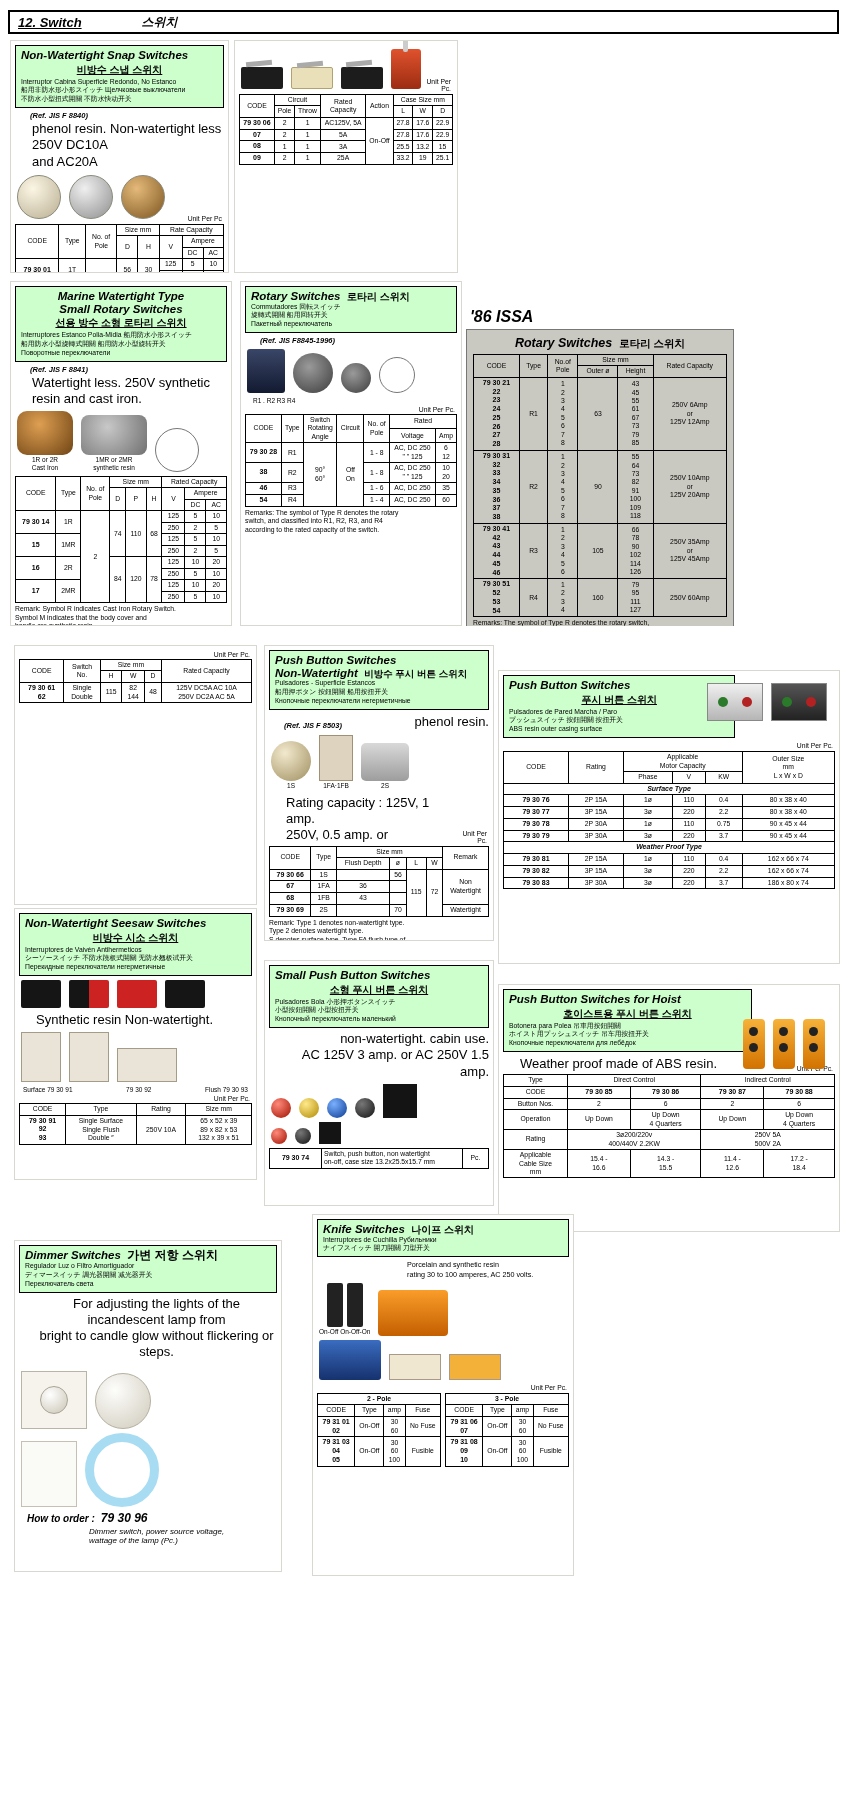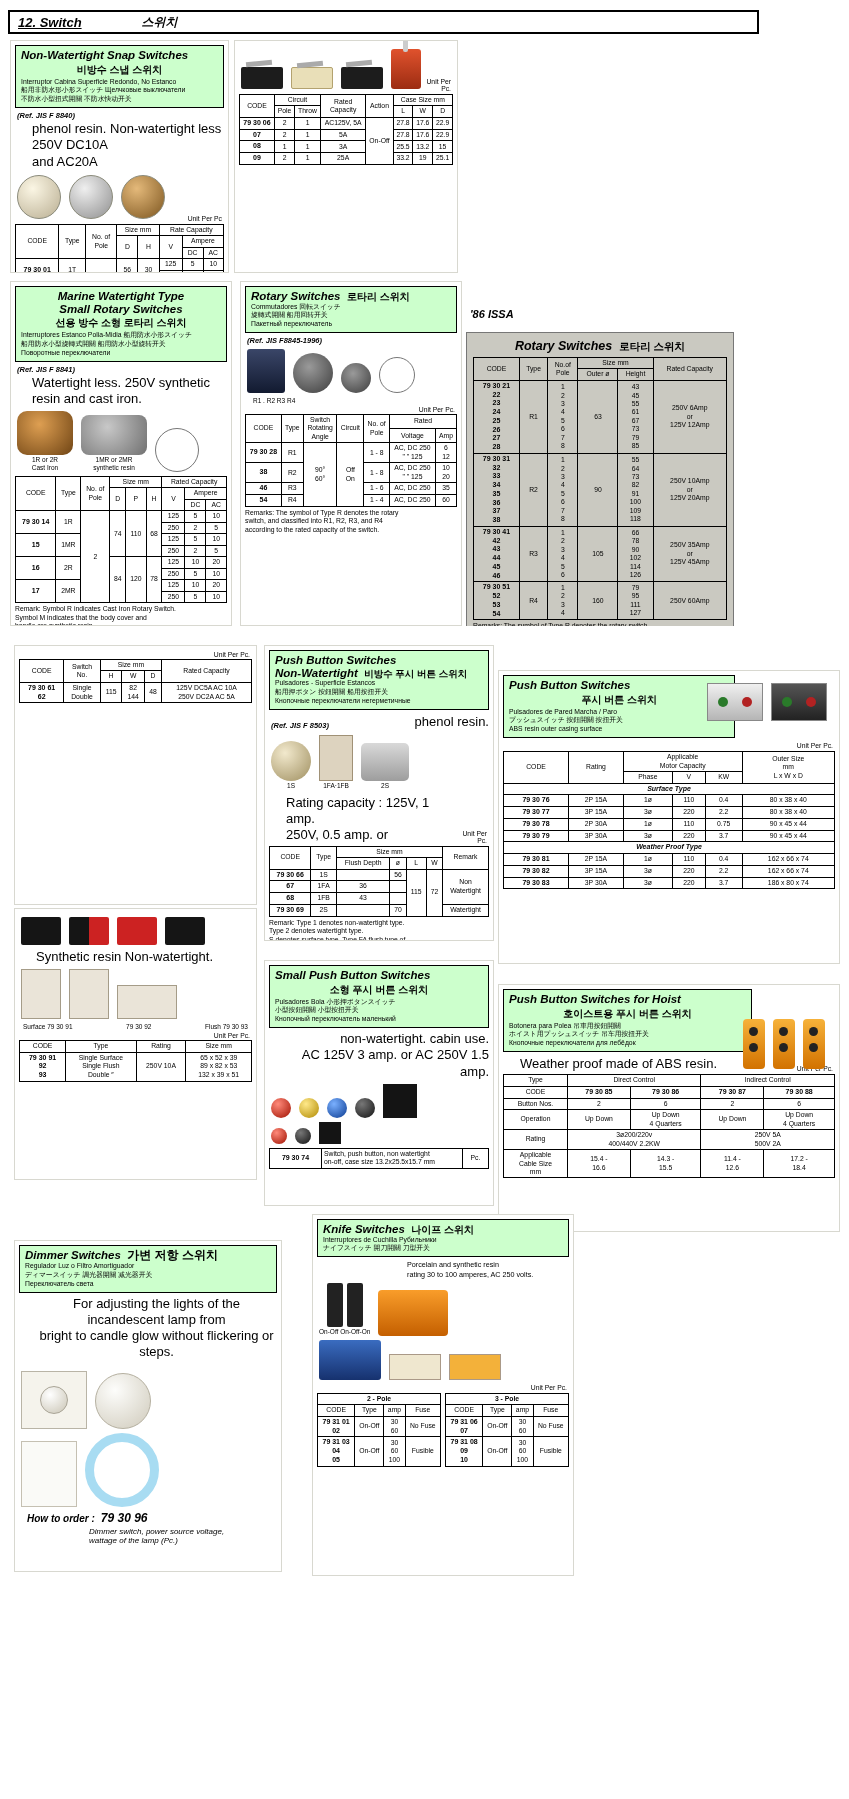--- a/index.html
+++ b/index.html
@@ -1,28 +1,28 @@
 <!DOCTYPE html>
 <html><head>
 <meta charset="utf-8">
 <style>
   * { margin:0; padding:0; box-sizing:border-box; }
   body { font-family:"Liberation Sans", sans-serif; background:#ffffff; color:#000; }
   #page { position:relative; width:849px; height:1799px; background:#fff; overflow:hidden; }
   .sec { position:absolute; border:1px solid #d8d8d0; background:#fff; padding:4px; overflow:hidden; }
-  .hdr { position:absolute; left:8px; top:10px; width:751px; height:24px; border:2px solid #000;
+  .hdr { position:absolute; left:8px; top:10px; width:831px; height:24px; border:2px solid #000;
          display:flex; align-items:center; gap:60px; padding:0 8px; background:#fff; }
   .hdr .t1 { font-weight:bold; font-style:italic; font-size:13px; text-decoration:underline; }
   .hdr .t2 { font-weight:bold; font-size:12px;font-style:italic; }
   .gbox { background:#ccffcc; border:1px solid #000; padding:3px 5px; margin-bottom:3px; }
   .gtitle { font-weight:bold; font-style:italic; font-size:11.5px; line-height:1.1; white-space:pre-line; }
-  .gkr { font-weight:bold; font-size:10px; margin:1px 0; }
+  .gkr { font-weight:bold; font-size:10px; margin:1px 0;text-decoration:underline; }
   .center { text-align:center; }
   .gdesc { font-size:6.8px; line-height:1.3; }
-  .ref { font-weight:bold; font-style:italic; font-size:7.5px; margin:2px 0 1px 2px; }
+  .ref { font-weight:bold; font-style:italic; font-size:7.5px; margin:2px 0 1px 15px; }
   .note { font-size:13px; margin:1px 0 1px 17px; line-height:1.25; }
   .pre { white-space:pre-line; }
   .unit { font-size:6.8px; text-align:right; margin:1px 2px 1px 0; }
   .row { display:flex; justify-content:space-between; align-items:flex-end; }
   table { border-collapse:collapse; width:100%; margin-top:1px; }
   th, td { border:1px solid #000; font-size:6.8px; text-align:center; padding:1px 2px;
            white-space:pre-line; line-height:1.25; vertical-align:middle; }
   th { font-weight:normal; }
   td.code { font-weight:bold; font-size:7px; }
   .remark { font-size:6.8px; margin-top:2px; line-height:1.25; white-space:pre-line; }
@@ -71,21 +71,21 @@
   .dimA::after { content:""; position:absolute; left:50%; top:50%; transform:translate(-50%,-50%); width:26px; height:26px; border-radius:50%;
                  background:radial-gradient(circle at 35% 30%,#fff,#c9c4b4); border:1px solid #a9a496; }
   .dimB { width:56px; height:56px; border-radius:50%; background:radial-gradient(circle at 35% 30%,#fdfdfb,#cfcabb); border:1px solid #b5b0a0; }
   .dimC { width:56px; height:66px; background:#fafaf7; border:1px solid #c5c0b2; }
   .ring { width:74px; height:74px; border-radius:50%; border:9px solid #a8dcf2; background:#fff; }
   .knf1 { width:16px; height:44px; background:#222; border-radius:2px; }
   .knf2 { width:70px; height:46px; background:linear-gradient(#f99d2a,#c45f00); border-radius:4px; }
   .knf3 { width:62px; height:40px; background:linear-gradient(#3a6cc0,#16316e); border-radius:3px; }
   .porc { width:52px; height:26px; background:#efe7cf; border:1px solid #aa9988; }
   
-  .issa-tag { font-style:italic; font-weight:bold; font-size:11px; margin:0 0 12px 4px; }
+  .issa-tag { font-style:italic; font-weight:bold; font-size:16px; margin:0 0 3px 4px; }
   .issa-panel { background:#cac9c1; border:1px solid #777; padding:6px 6px 4px 6px; }
   .issa-title { text-align:center; font-weight:bold; font-style:italic; font-size:12.5px; margin-bottom:3px; }
   .issa-title .kr { font-style:normal; font-size:10.5px; }
   .order-line { font-weight:bold; font-style:italic; font-size:10px; margin:4px 0 2px 8px; }
   .order-code { font-size:12px; margin-left:6px; }
   .order-desc { font-style:italic; font-size:8px; margin-left:70px; white-space:pre-line; }
   .knote { font-size:7.2px; margin:2px 0 2px 90px; line-height:1.3; white-space:pre-line; }
   .poles { display:flex; gap:4px; align-items:flex-start; }
   .poles table { width:126px; }
 </style>
@@ -758,20 +758,27 @@
         <td>3ø</td>
         <td>220</td>
         <td>3.7</td>
         <td>186 x 80 x 74</td>
       </tr>
     </tbody>
       </table>
   </section>
 
   <section class="sec" style="left:14px;top:908px;width:243px;height:272px">
+    <div class="gbox">
+      <div class="gtitle">Non-Watertight Seesaw Switches</div>
+      <div class="gkr center">비방수 시소 스위치</div>
+      <div class="gdesc">Interruptores de Vaivén Antihermeticos</div>
+      <div class="gdesc">シーソースイッチ  不防水蹺板式開關 无防水翘板试开关</div>
+      <div class="gdesc">Перекидные переключатели негерметичные</div>
+    </div>
     <div class="imgrow">
       <div class="rocker rk1"></div>
       <div class="rocker rk2"></div>
       <div class="rocker rk3"></div>
       <div class="rocker rk1"></div>
     </div>
     <div class="note">Synthetic resin  Non-watertight.</div>
     <div class="imgrow">
       <div class="splate"></div>
       <div class="splate"></div>

